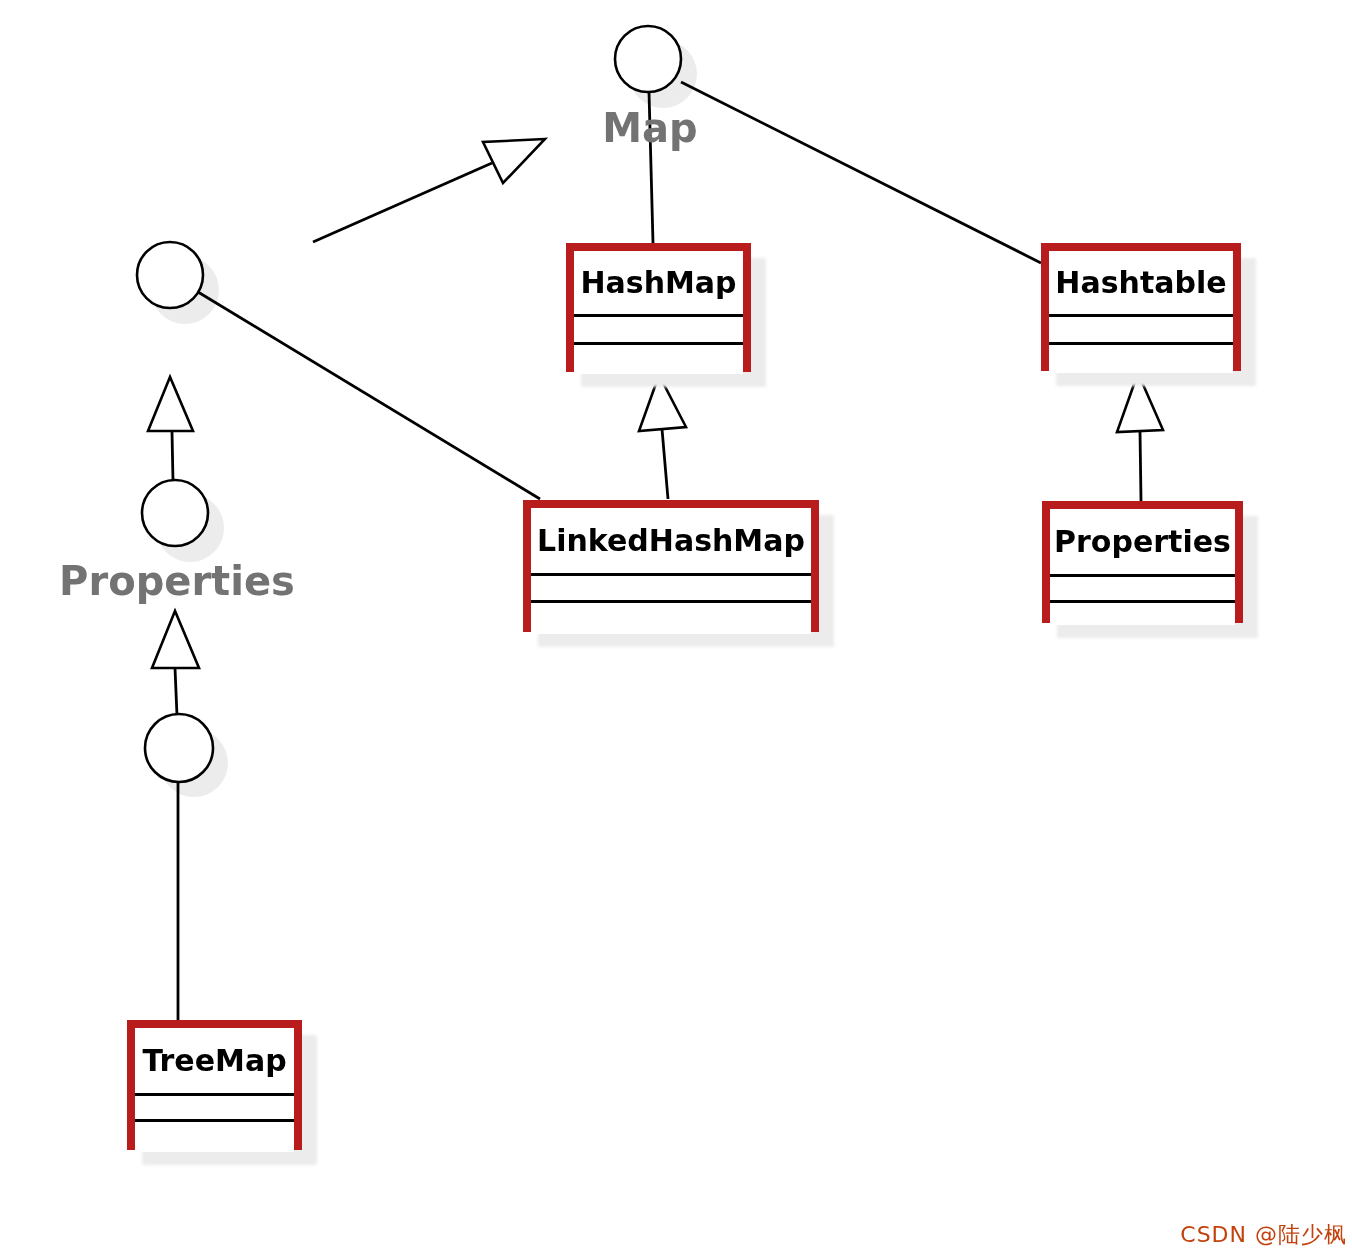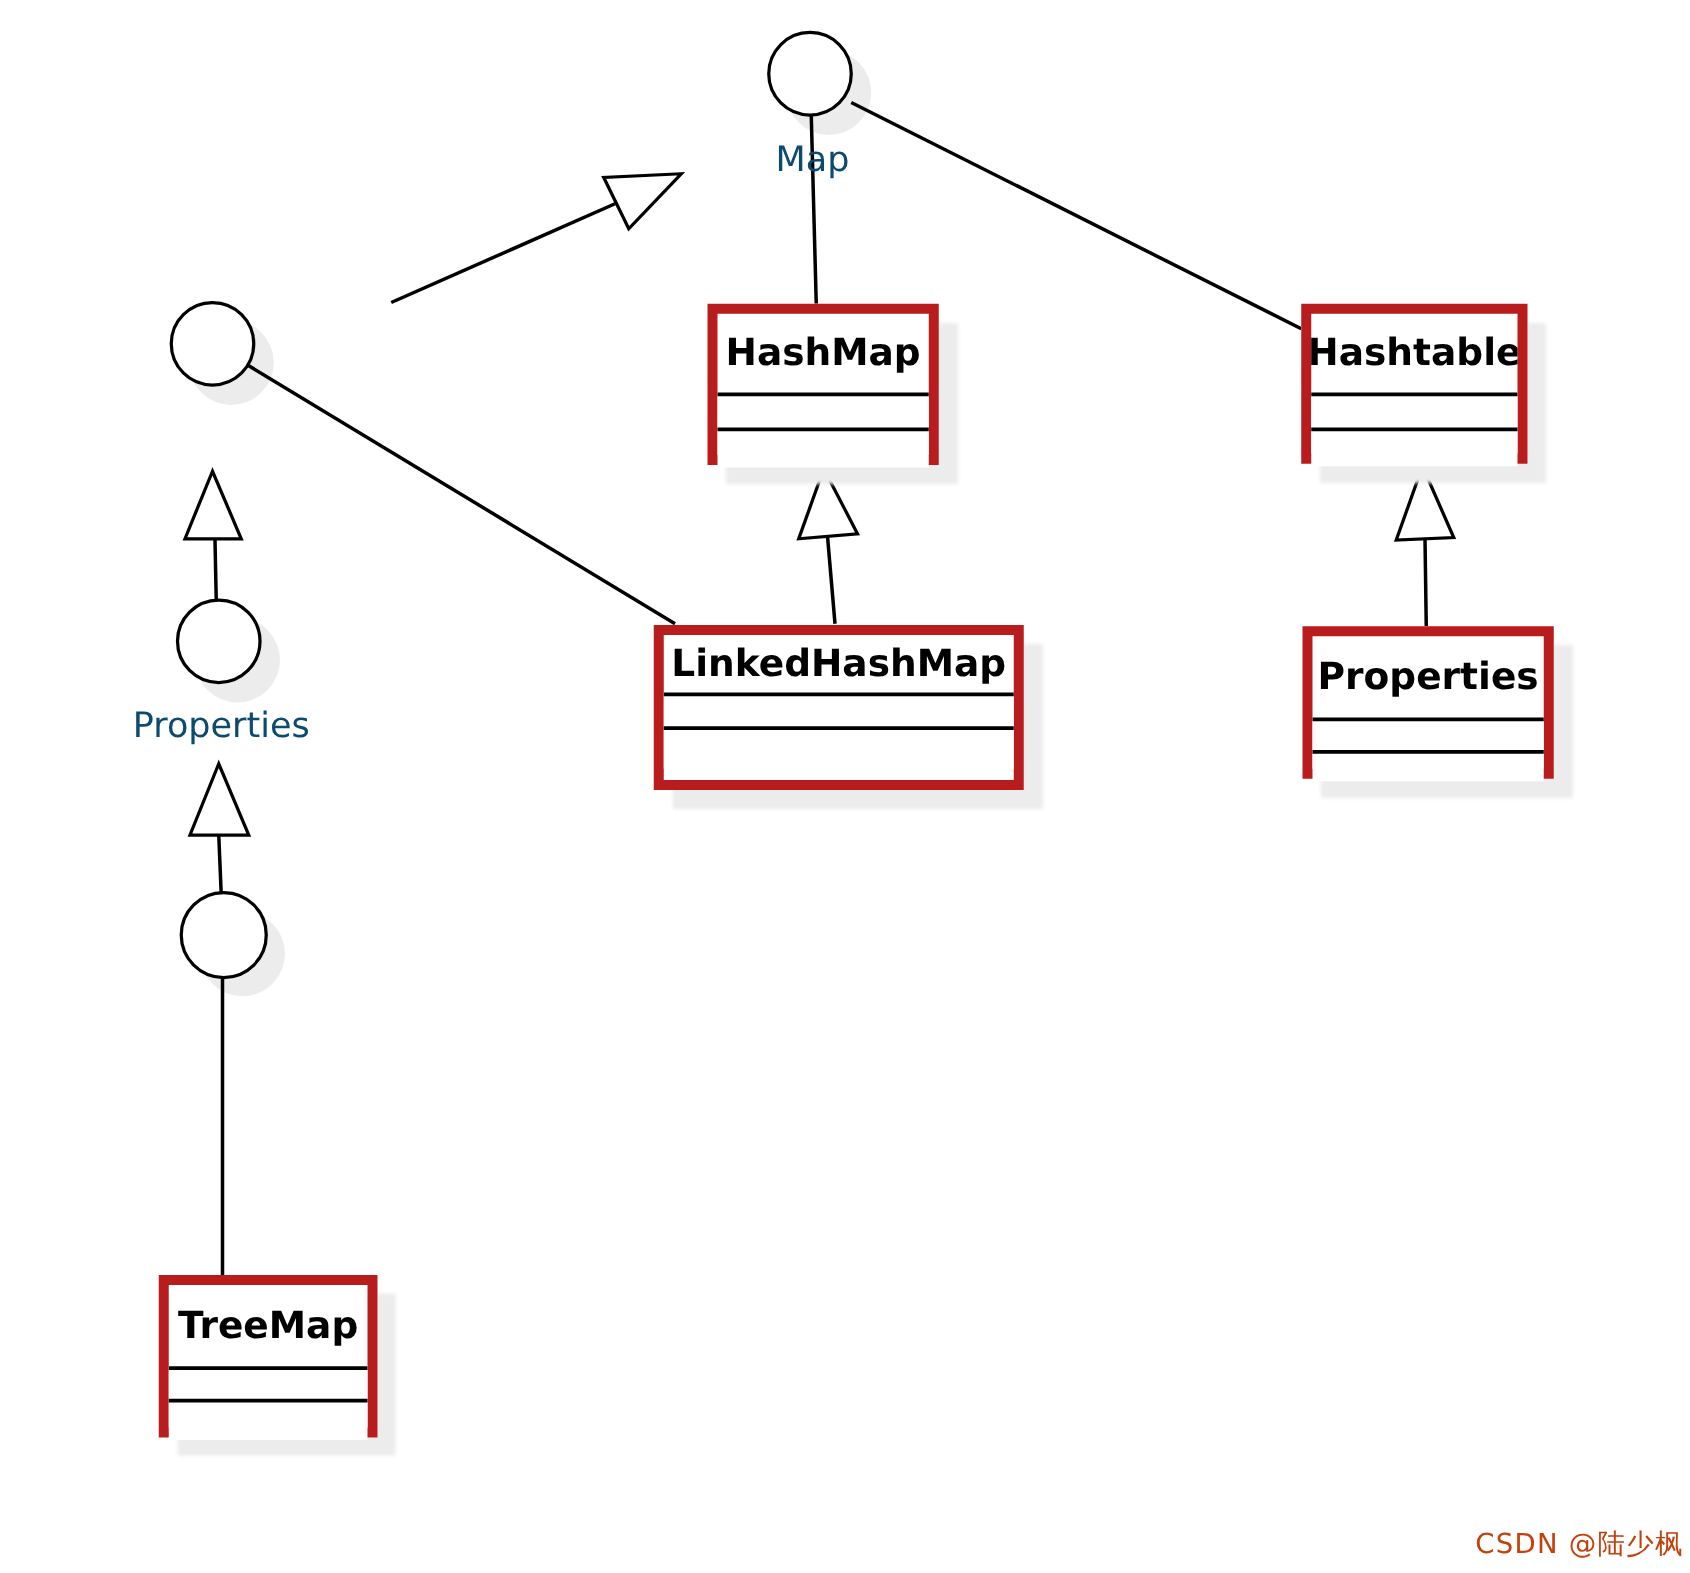--- a/index.html
+++ b/index.html
@@ -12,23 +12,23 @@
     font-family: "DejaVu Sans", "Liberation Sans", sans-serif;
   }
   .edges-layer {
     position: absolute;
     left: 0; top: 0;
     width: 1352px; height: 1258px;
   }
   .iface-label {
     position: absolute;
     transform: translate(-50%, -50%);
-    font-weight: normal;
-    font-size: 28px;
-    color: #0c4a6e;
+    font-weight: bold;
+    font-size: 40px;
+    color: #737373;
     white-space: nowrap;
     line-height: 1.1;
   }
   .uml-class {
     position: absolute;
     background: #ffffff;
     border: 8px solid #b91c1c;
     box-sizing: border-box;
     box-shadow: 15px 15px 3px #ececec;
   }
@@ -97,28 +97,28 @@
 
   <div class="iface-label" style="left:650px; top:128px;">Map</div>
   <div class="iface-label" style="left:177px; top:581px;">Properties</div>
 
   <div class="uml-class" style="left:566px; top:243px; width:185px; height:129px;">
     <div class="uml-title" style="height:63px;">HashMap</div>
     <div class="uml-compartment" style="height:28px;"></div>
     <div class="uml-compartment" style="height:32px;"></div>
   </div>
 
-  <div class="uml-class" style="left:1041px; top:243px; width:181px; height:128px;">
+  <div class="uml-class" style="left:1041px; top:243px; width:200px; height:128px;">
     <div class="uml-title" style="height:63px;">Hashtable</div>
     <div class="uml-compartment" style="height:28px;"></div>
     <div class="uml-compartment" style="height:31px;"></div>
   </div>
 
   <div class="uml-class" style="left:523px; top:500px; width:296px; height:132px;">
-    <div class="uml-title" style="height:46px;">LinkedHashMap</div>
+    <div class="uml-title" style="height:65px;">LinkedHashMap</div>
     <div class="uml-compartment" style="height:27px;"></div>
     <div class="uml-compartment" style="height:34px;"></div>
   </div>
 
   <div class="uml-class" style="left:1042px; top:501px; width:201px; height:122px;">
     <div class="uml-title" style="height:65px;">Properties</div>
     <div class="uml-compartment" style="height:26px;"></div>
     <div class="uml-compartment" style="height:25px;"></div>
   </div>
 

